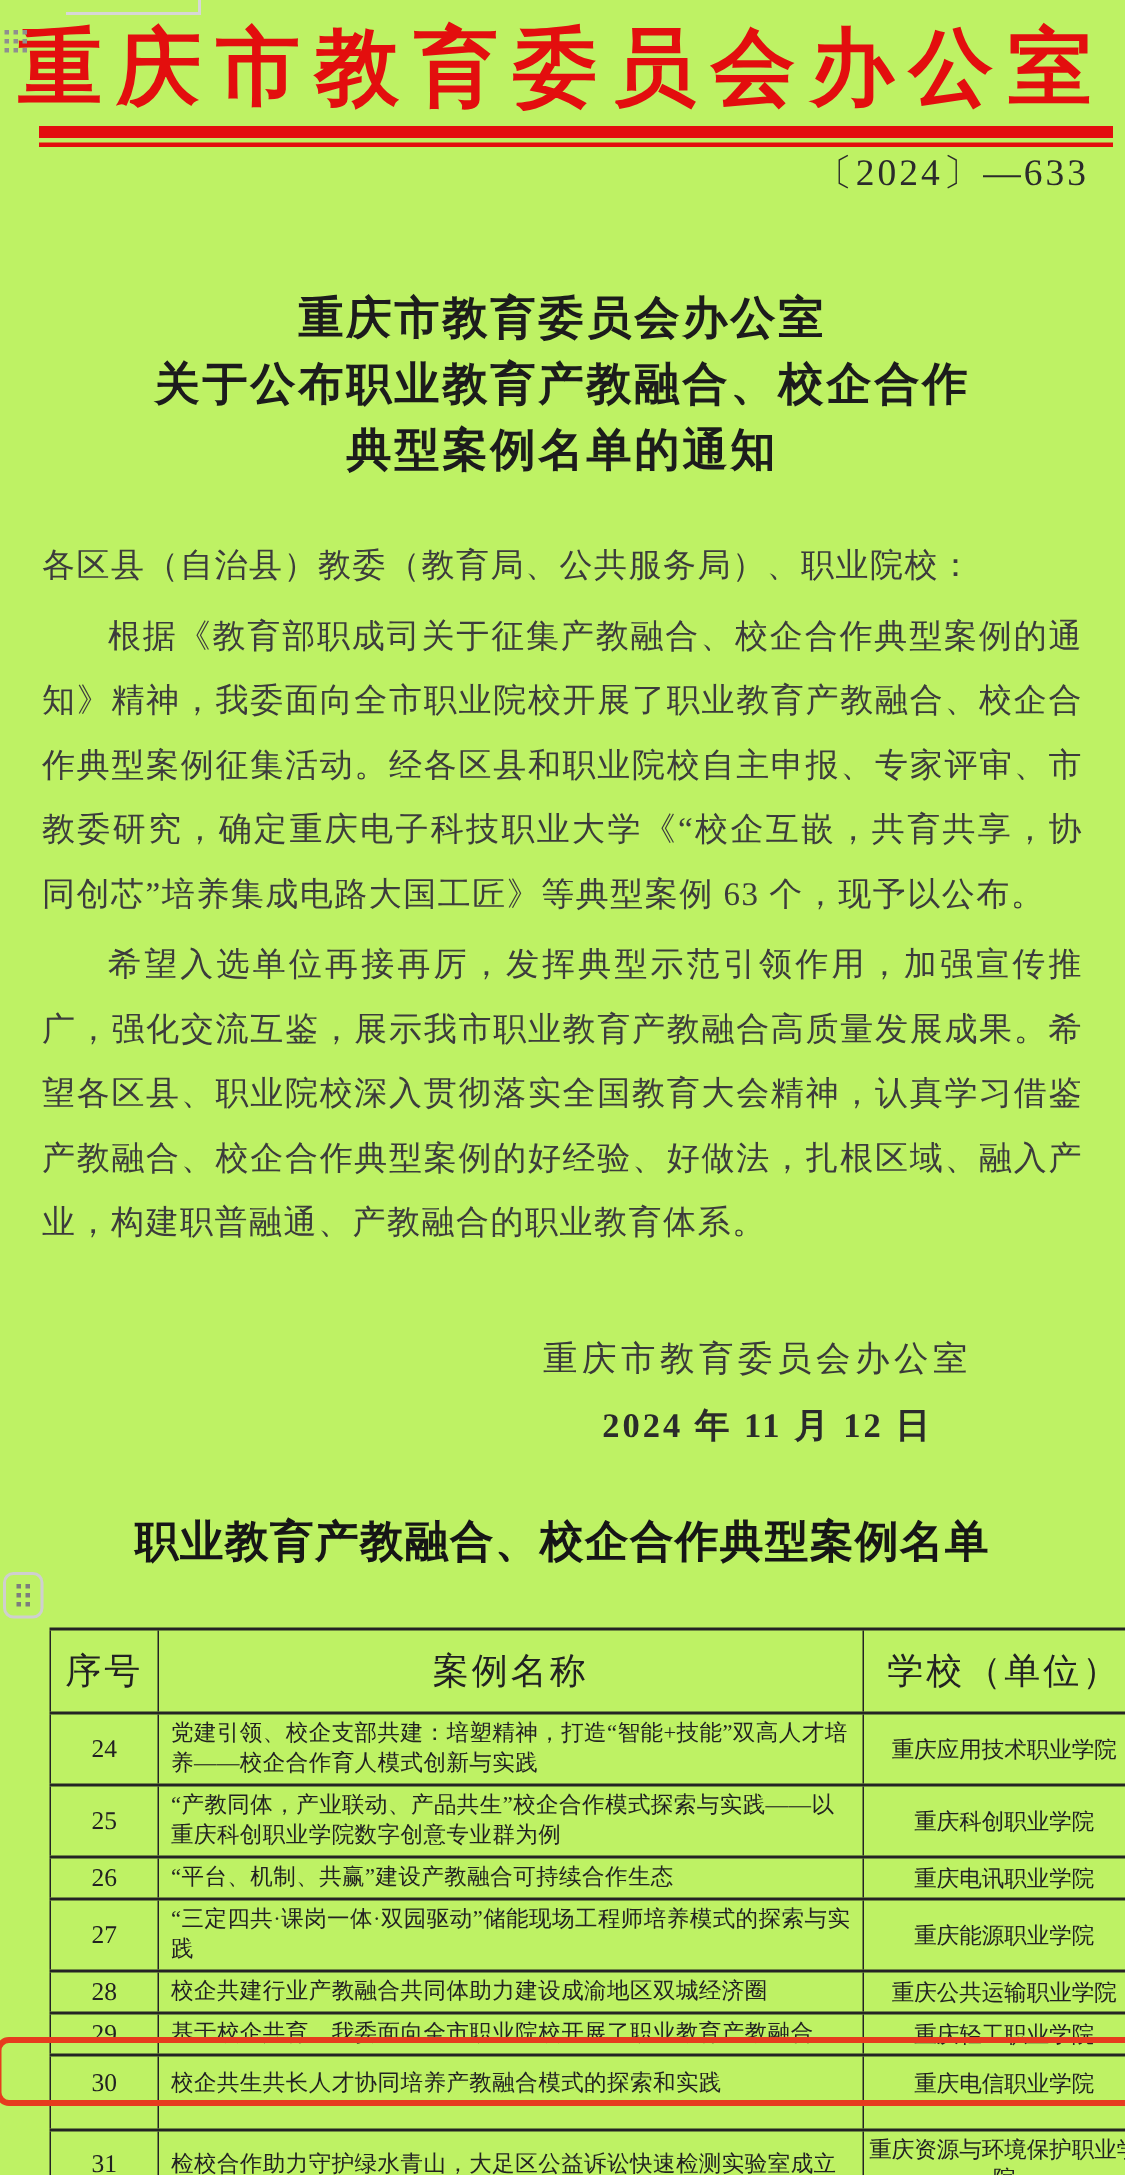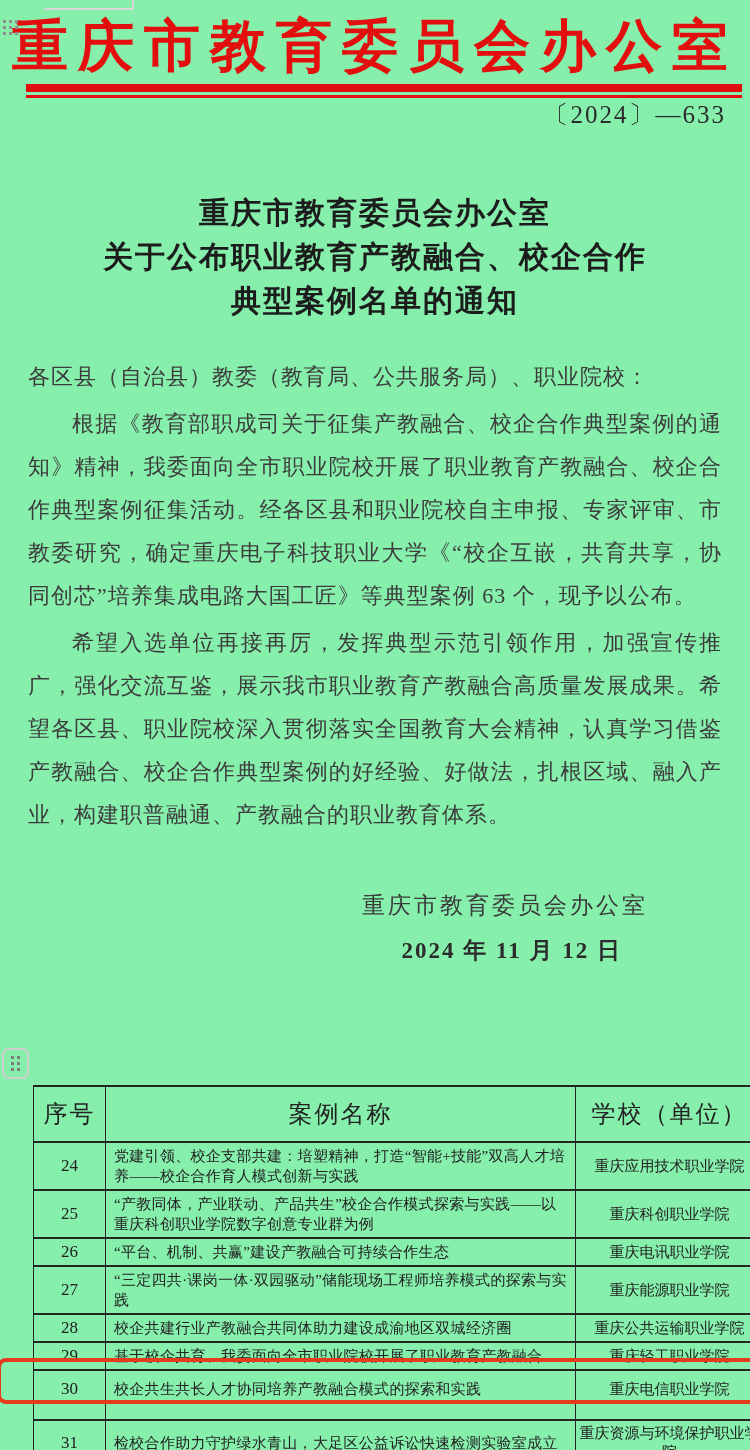--- a/index.html
+++ b/index.html
@@ -1,19 +1,19 @@
 <!DOCTYPE html>
 <html><head>
 <meta charset="utf-8">
 <style>
   * { margin:0; padding:0; box-sizing:border-box; }
   html,body { background:#fff; }
   .page {
     position:relative; width:750px; height:1450px; margin:0 auto;
-    background:#86efac; overflow:hidden; color:#2f2f2f;
+    background:#bef264; overflow:hidden; color:#2f2f2f;
     font-family:"Liberation Serif","DejaVu Serif",serif;
   }
   
   .corner-h { position:absolute; left:44px; top:8px; width:90px; height:2px; background:#d7d7d7; }
   .corner-v { position:absolute; left:132px; top:0; width:2px; height:10px; background:#d7d7d7; }
   .dots9 { position:absolute; left:3px; top:20px; display:grid; grid-template-columns:repeat(3,3px); grid-template-rows:repeat(3,3px); gap:3px; }
   .dots9 span { width:3px; height:3px; background:#8f8f8f; }
   
   .lh-title {
     margin-top:14px; text-align:center; color:#e30e0e; font-weight:bold;
@@ -89,20 +89,21 @@
 
   <div class="body-text">
     <p>各区县（自治县）教委（教育局、公共服务局）、职业院校：</p>
     <p class="indent">根据《教育部职成司关于征集产教融合、校企合作典型案例的通知》精神，我委面向全市职业院校开展了职业教育产教融合、校企合作典型案例征集活动。经各区县和职业院校自主申报、专家评审、市教委研究，确定重庆电子科技职业大学《“校企互嵌，共育共享，协同创芯”培养集成电路大国工匠》等典型案例 63 个，现予以公布。</p>
     <p class="indent">希望入选单位再接再厉，发挥典型示范引领作用，加强宣传推广，强化交流互鉴，展示我市职业教育产教融合高质量发展成果。希望各区县、职业院校深入贯彻落实全国教育大会精神，认真学习借鉴产教融合、校企合作典型案例的好经验、好做法，扎根区域、融入产业，构建职普融通、产教融合的职业教育体系。</p>
   </div>
 
   <div class="sign">重庆市教育委员会办公室</div>
   <div class="sign-date">2024 年 11 月 12 日</div>
 
+  <div class="list-title">职业教育产教融合、校企合作典型案例名单</div>
 
   <div class="block-handle">
     <div class="d6">
         <span></span>
         <span></span>
         <span></span>
         <span></span>
         <span></span>
         <span></span>
       </div>

